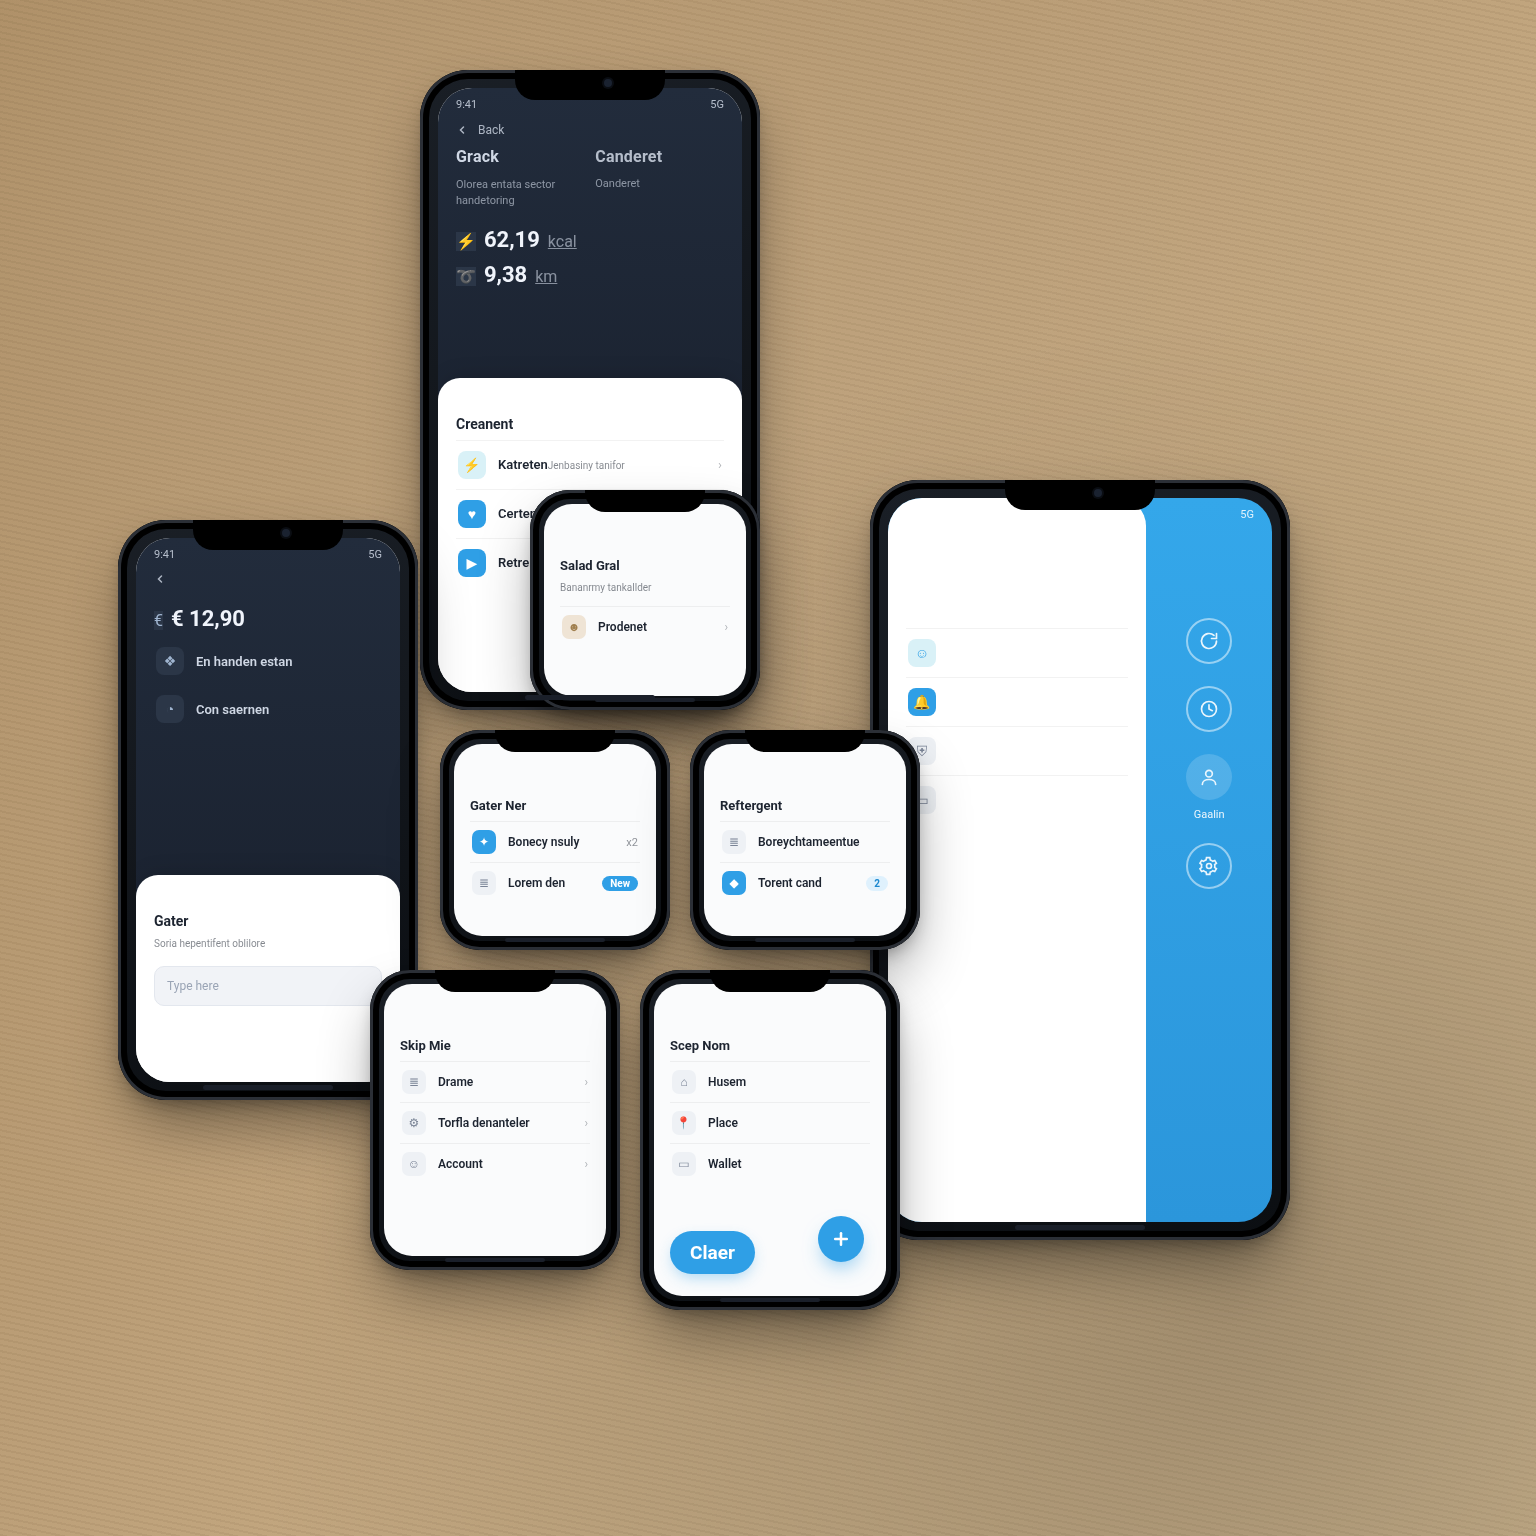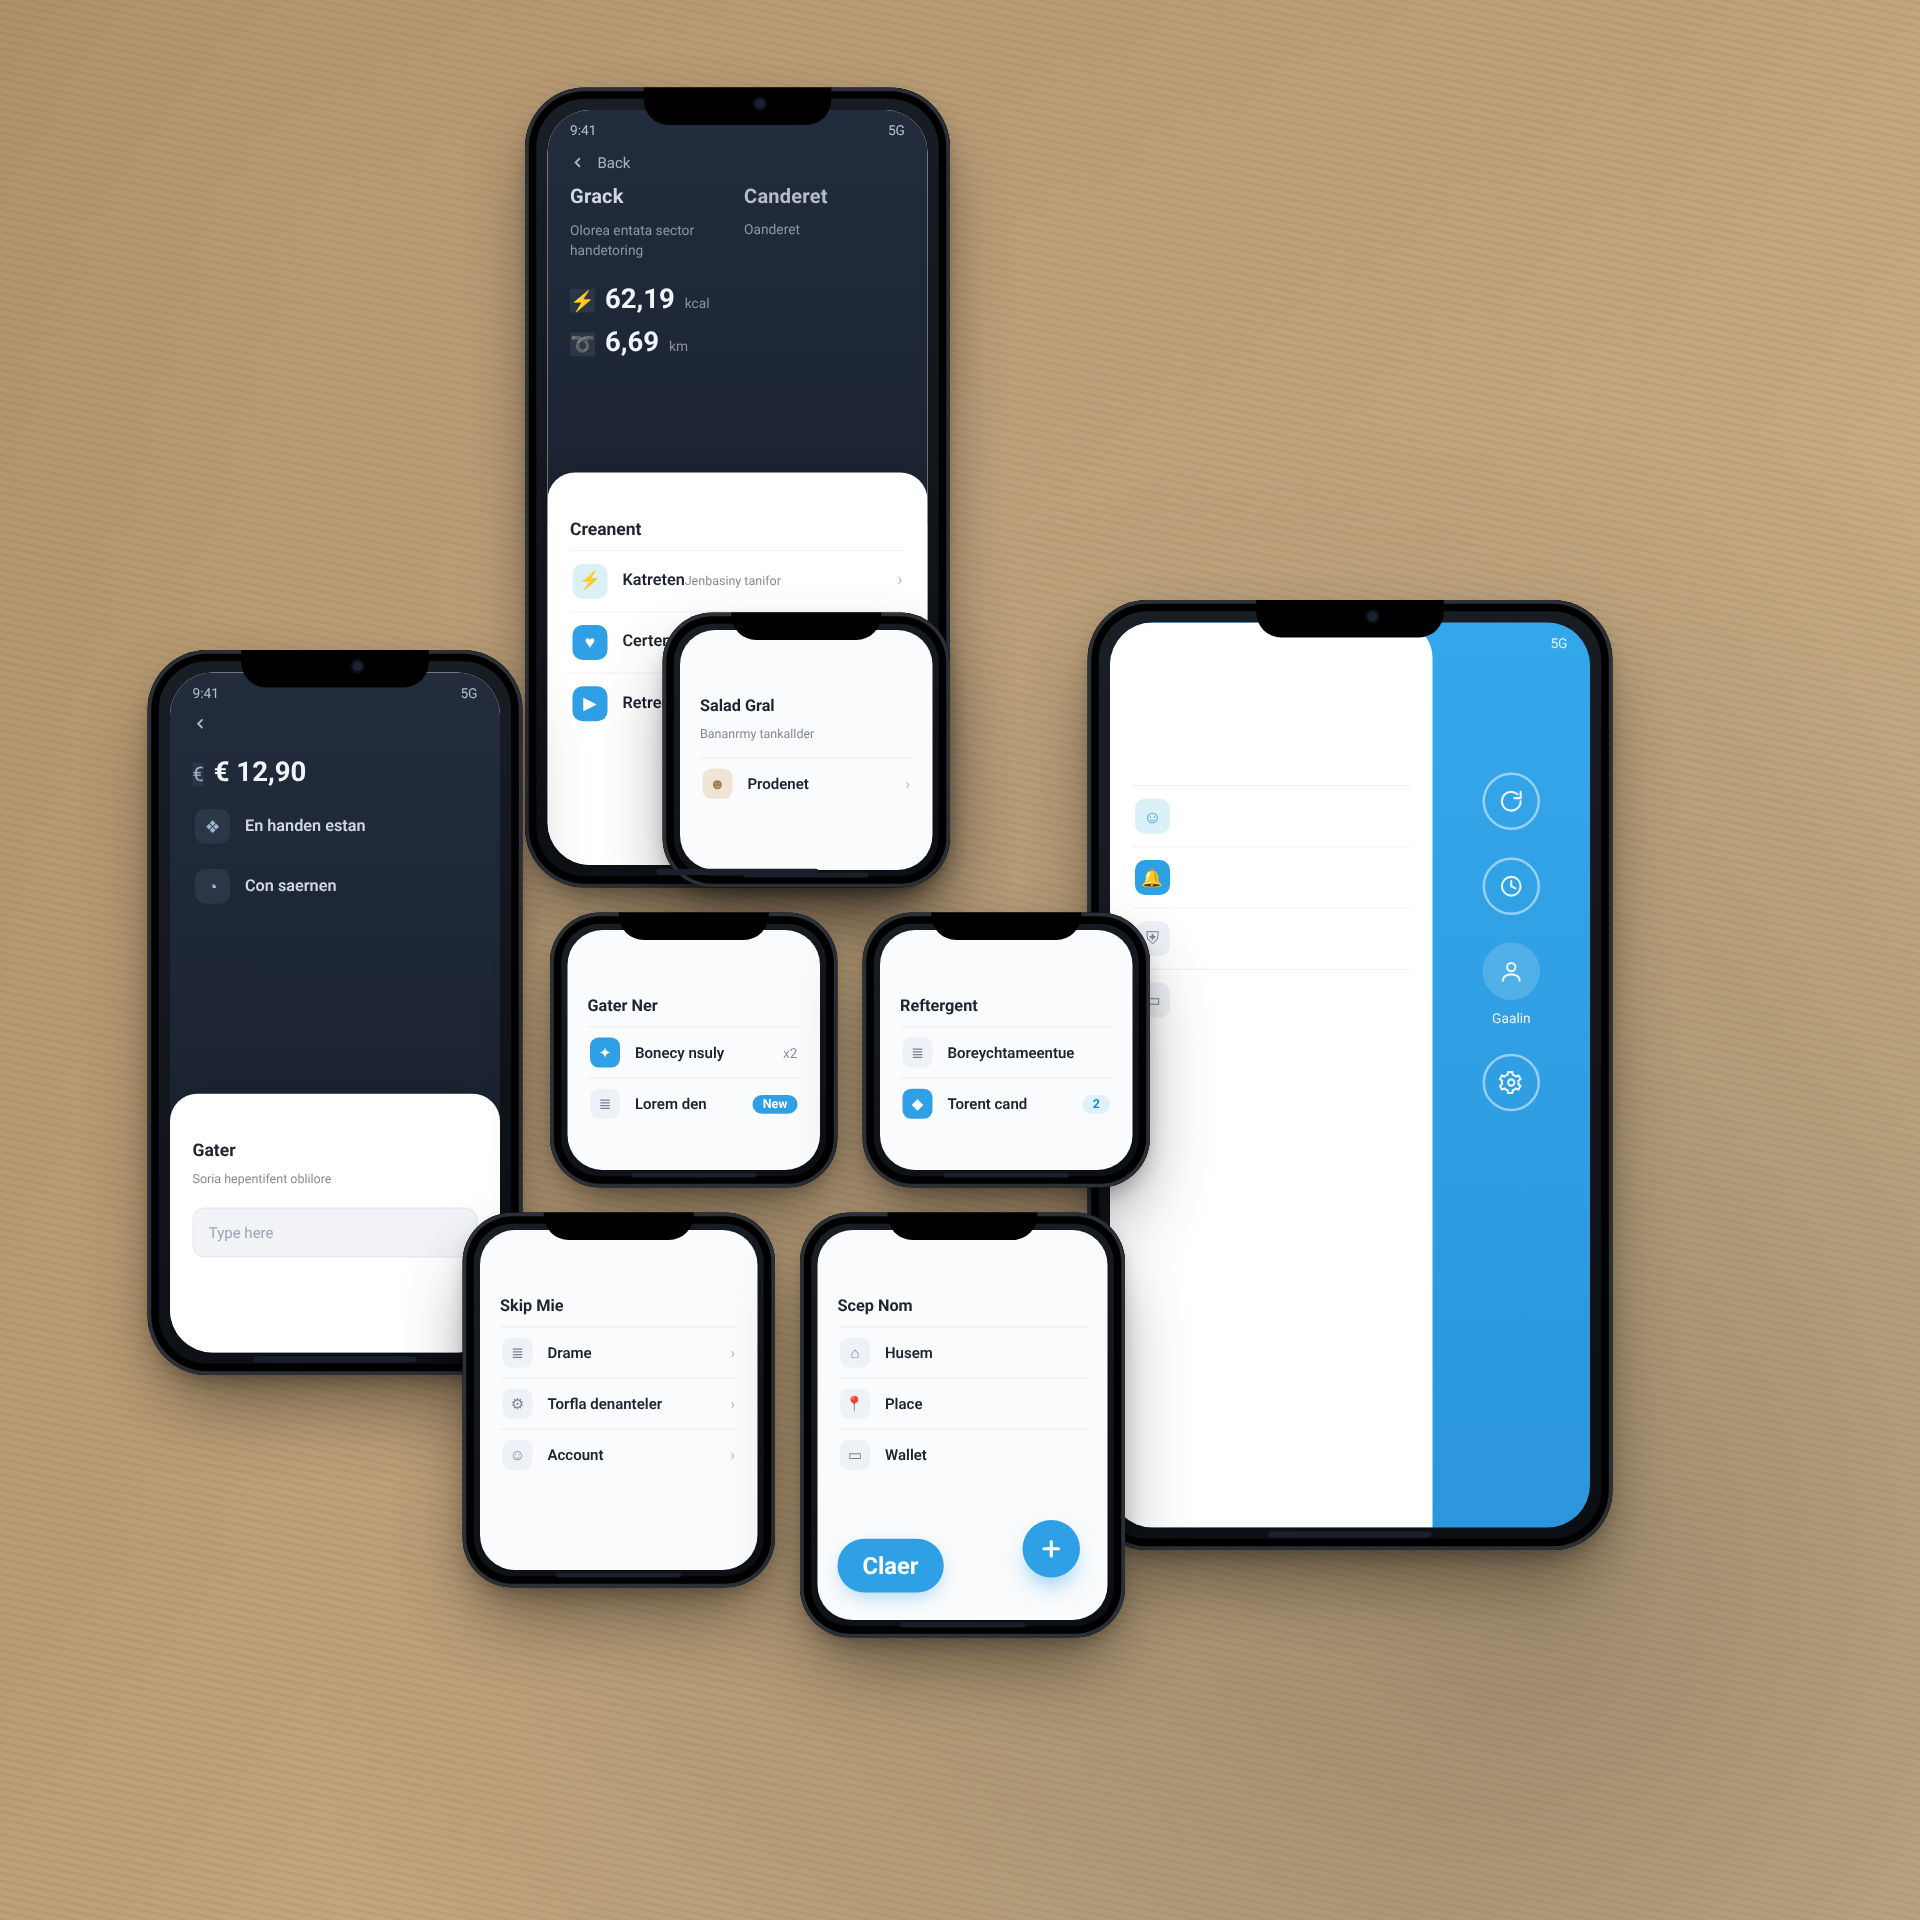--- a/index.html
+++ b/index.html
@@ -145,21 +145,21 @@
   .right-icon.solid{background:rgba(255,255,255,.18);border-color:transparent;}
   .right-label{font-size:11px;opacity:.9;margin-top:-14px;text-align:center;color:#fff;}
 
   .card-sheet{
     background:#fff;border-radius:22px 22px 0 0;
     padding:18px 18px 26px;
     box-shadow:0 -6px 24px -10px rgba(0,0,0,.25);
   }
   .metric{display:flex;align-items:baseline;gap:8px;}
   .metric .big{font-size:22px;font-weight:700;color:#f0f4fb;}
-  .metric .unit{font-size:11px;opacity:.6;}
+  .metric .unit{font-size:16px;opacity:.6;text-decoration:underline;}
   .mini-blurb{font-size:10px;opacity:.55;line-height:1.45;}
   .phone.small .row{padding:8px 2px;font-size:12px;}
   .phone.small .row .icon{width:24px;height:24px;flex:0 0 24px;font-size:12px;border-radius:7px;}
   .phone.small .section-title{font-size:13px;}
 
   
   svg{display:block;}
 </style>
 </head>
 <body>
@@ -196,21 +196,21 @@
         <div style="display:flex;gap:32px;margin-top:18px;">
           <div class="metric">
             <span class="icon dark">⚡</span>
             <span class="big">62,19</span>
             <span class="unit">kcal</span>
           </div>
         </div>
         <div style="display:flex;gap:32px;margin-top:10px;">
           <div class="metric">
             <span class="icon dark">➰</span>
-            <span class="big">6,69</span>
+            <span class="big">9,38</span>
             <span class="unit">km</span>
           </div>
         </div>
       </div>
     </div>
 
     <div class="light-surface card-sheet" style="position:absolute;left:0;right:0;bottom:0;top:48%;">
       <div class="section-title">Creanent</div>
       <div class="row">
         <span class="icon teal">⚡</span>

